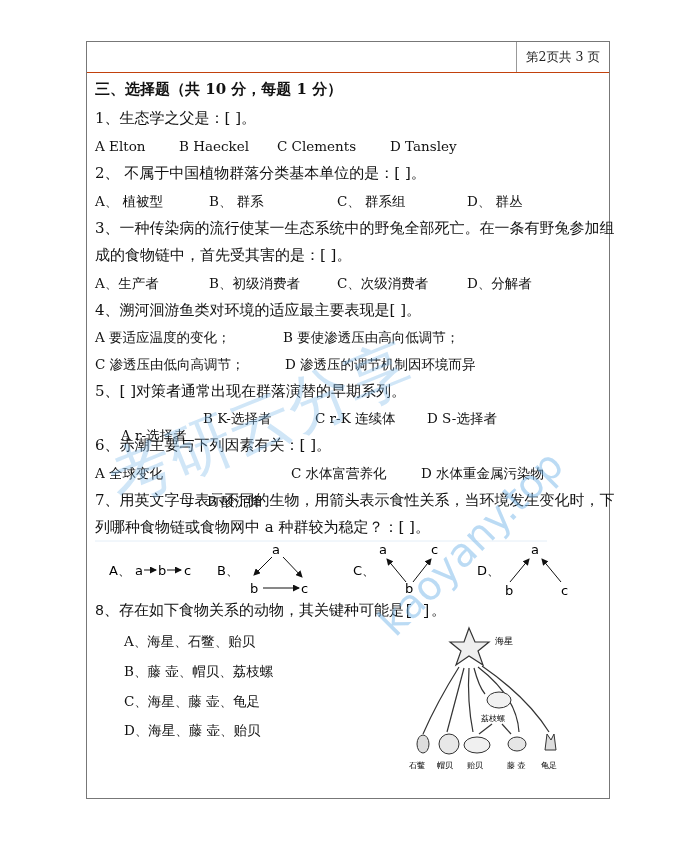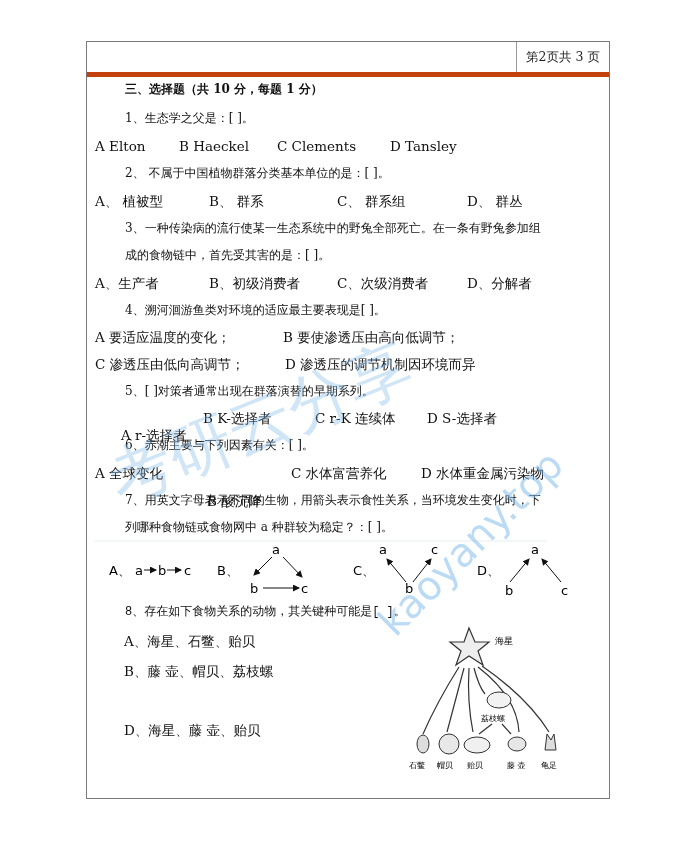--- a/index.html
+++ b/index.html
@@ -1,23 +1,23 @@
 <!DOCTYPE html>
 <html><head>
 <meta charset="utf-8">
 <style>
   html, body { margin:0; padding:0; background:#fff; }
   body { width:679px; height:856px; position:relative; overflow:hidden;
          font-family:"DejaVu Serif","Liberation Serif",serif; color:#111; }
   .sheet { position:absolute; left:86px; top:41px; width:524px; height:758px;
            border:1px solid #777; box-sizing:border-box; }
-  .hdr { position:absolute; left:0; top:0; width:100%; height:30px; border-bottom:5px solid #c2410c; }
+  .hdr { position:absolute; left:0; top:0; width:100%; height:30px; border-bottom:1px solid #c2410c; }
   .hdr .cell { position:absolute; right:0; top:0; width:92px; height:30px; border-left:1px solid #999;
                font-size:12.5px; line-height:30px; text-align:center; color:#222; }
-  .line { position:absolute; left:8px; font-size:12px; white-space:nowrap; line-height:18px;margin-left:30px; }
+  .line { position:absolute; left:8px; font-size:15px; white-space:nowrap; line-height:18px; }
   .opt { position:absolute; font-size:13.5px; white-space:nowrap; line-height:18px;text-align:center; }
   .wm { position:absolute; color:#7ab8ea; opacity:0.55; font-family:"DejaVu Sans",sans-serif;
         pointer-events:none; white-space:nowrap; }
   svg text { font-family:"DejaVu Sans","Liberation Sans",sans-serif; }
 </style>
 </head>
 <body>
 
 <div class="sheet">
   <div class="hdr">
@@ -100,20 +100,21 @@
     <text x="444" y="17" font-size="13">a</text>
     <line x1="423" y1="45" x2="442" y2="22" stroke="#111" marker-end="url(#ah)"></line>
     <text x="418" y="58" font-size="13">b</text>
     <line x1="474" y1="45" x2="455" y2="22" stroke="#111" marker-end="url(#ah)"></line>
     <text x="474" y="58" font-size="13">c</text>
   </svg>
 
   <div class="line" style="top:561px;font-family:Liberation Mono, monospace;">8、存在如下食物关系的动物，其关键种可能是[    ]。</div>
   <div class="opt" style="top:590px;left:37px;">A、海星、石鳖、贻贝</div>
   <div class="opt" style="top:620px;left:37px;">B、藤  壶、帽贝、荔枝螺</div>
+  <div class="opt" style="top:650px;left:37px;">C、海星、藤  壶、龟足</div>
   <div class="opt" style="top:679px;left:37px;">D、海星、藤  壶、贻贝</div>
 
   <svg style="position:absolute;left:320px;top:580px;" width="170" height="150">
     <path d="M62,6 L68,20 L82,20 L71,29 L76,43 L62,34 L49,43 L54,29 L43,20 L57,20 Z" fill="#eee" stroke="#333" stroke-width="1.2"></path>
     <text x="88" y="22" font-size="9">海星</text>
     <g stroke="#333" stroke-width="1.2" fill="none">
       <path d="M52,45 Q30,80 16,112"></path>
       <path d="M57,46 Q48,80 40,110"></path>
       <path d="M62,46 Q60,80 66,110"></path>
       <path d="M67,46 Q72,65 78,72"></path>

